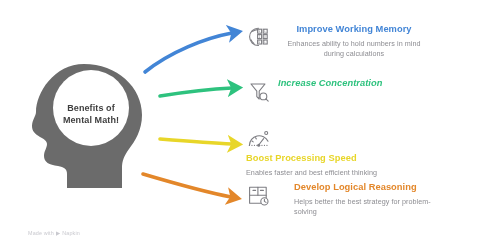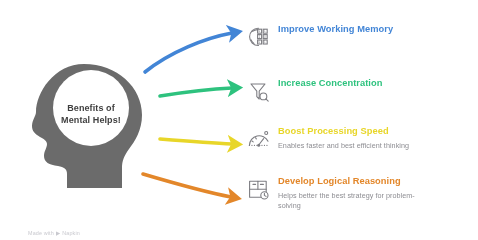--- a/index.html
+++ b/index.html
@@ -70,24 +70,24 @@
     line-height: 11px;
     margin-bottom: 4px;
     letter-spacing: 0.05px;
   }
   .benefit-desc {
     font-size: 7.2px;
     line-height: 9.6px;
     color: #8d8d92;
     letter-spacing: 0.05px;
   }
-  #b1 { left: 246px; top: 24px; }
-  #b2 { left: 246px; top: 78px; }
-  #b3 { left: 246px; top: 126px; }
-  #b4 { left: 246px; top: 176px; }
+  #b1 { left: 246px; top: 24px; text-align: center; }
+  #b2 { left: 246px; top: 78px; font-style: italic; }
+  #b3 { left: 246px; top: 126px; flex-direction: column; }
+  #b4 { left: 246px; top: 182px; gap: 16px; }
 
   #b1 .benefit-title { color: #4285d6; }
   #b2 .benefit-title { color: #2ec27e; }
   #b3 .benefit-title { color: #e8d629; }
   #b4 .benefit-title { color: #e3872a; }
 
   .footer {
     position: absolute;
     left: 28px;
     bottom: 4px;
@@ -151,21 +151,21 @@
                C45,107 42,105 36,104
                C27,103 22,100 22,94
                C22,89 25,86 25,82
                C25,79 22,77 18,75
                C13,72 10,69 10,64
                C10,58 14,54 14,50
                C14,31 32,2 62,2 Z"></path>
     </svg>
     <div class="center-label">
       <div>Benefits of</div>
-      <div>Mental Helps!</div>
+      <div>Mental Math!</div>
     </div>
   </div>
 
   <div class="benefit" id="b1">
     <svg class="benefit-icon" viewBox="0 0 26 26" xmlns="http://www.w3.org/2000/svg">
       <g fill="none" stroke="#7d7d82" stroke-width="1.1" stroke-linecap="round">
         <path d="M12.5,3.2 C7.6,3.0 3.6,6.9 3.6,11.8 C3.6,16.7 7.6,20.6 12.5,20.5"></path>
         <path d="M6.6,6.4 C8.0,5.3 9.6,4.7 11.4,4.6"></path>
         <path d="M5.0,14.8 C5.6,16.3 6.6,17.6 7.9,18.5"></path>
         <rect x="11.6" y="4.2" width="4.0" height="4.0"></rect>
@@ -179,20 +179,21 @@
         <text x="12.5" y="7.4">0</text>
           <text x="18.1" y="7.4">1</text>
         <text x="12.5" y="12.8">1</text>
           <text x="18.1" y="12.8">0</text>
         <text x="12.5" y="18.2">0</text>
           <text x="18.1" y="18.2">1</text>
       </g>
     </svg>
     <div class="benefit-text">
       <div class="benefit-title">Improve Working Memory</div>
+      <div class="benefit-desc">Enhances ability to hold numbers in mind during calculations</div>
     </div>
   </div>
 
   <div class="benefit" id="b2">
     <svg class="benefit-icon" viewBox="0 0 26 26" xmlns="http://www.w3.org/2000/svg">
       <g fill="none" stroke="#7d7d82" stroke-width="1.1" stroke-linecap="round" stroke-linejoin="round">
         <path d="M5.0,5.0 L19.0,5.0 L13.2,12.2 L13.2,20.0 L10.8,17.6 L10.8,12.2 Z"></path>
         <circle cx="17.4" cy="17.4" r="3.4"></circle>
         <path d="M19.9,19.9 L22.2,22.2"></path>
       </g>

